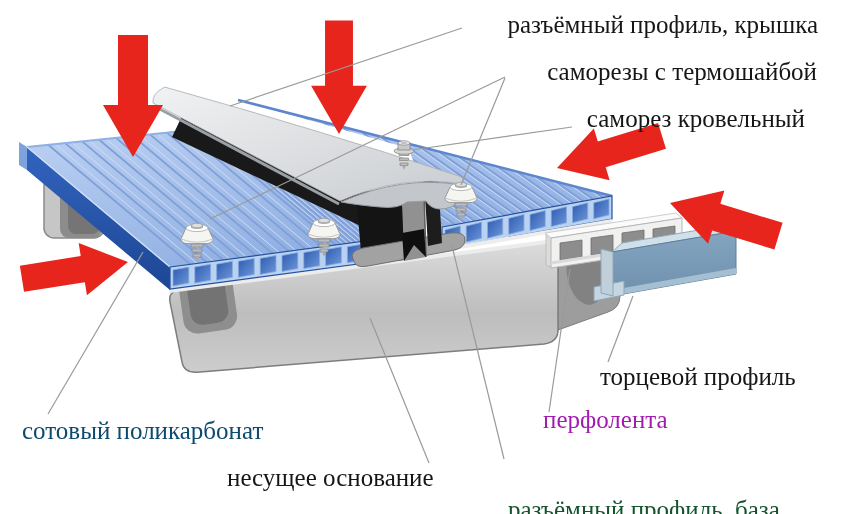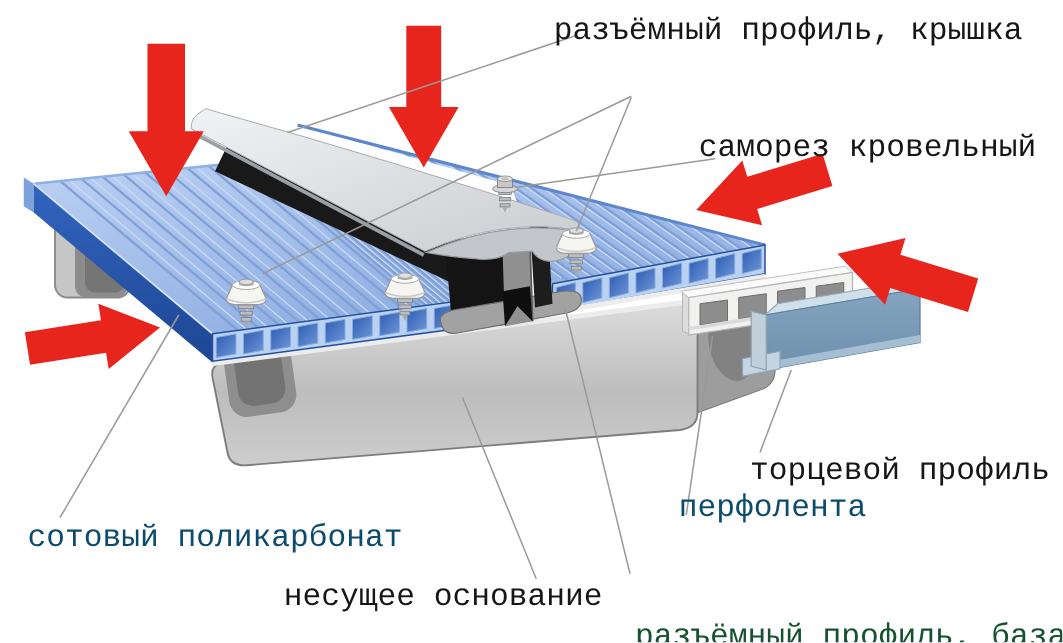--- a/index.html
+++ b/index.html
@@ -1,17 +1,17 @@
 <!DOCTYPE html>
 <html><head>
 <meta charset="utf-8">
 <style>
   html,body{margin:0;padding:0;background:#fff;}
   #stage{position:relative;width:850px;height:514px;background:#ffffff;overflow:hidden;
-         font-family:Liberation Mono, monospace;}
+         font-family:Liberation Serif, serif;}
   #art{position:absolute;left:0;top:0;}
   .label{position:absolute;font-size:25px;line-height:28px;color:#161616;white-space:nowrap;}
   .r{text-align:right;}
 </style>
 </head>
 <body>
 
 <div id="stage">
 <svg id="art" width="850" height="514" viewBox="0 0 850 514">
   <defs>
@@ -281,19 +281,20 @@
     <line x1="572" y1="127" x2="412" y2="150"></line>
     <line x1="143" y1="252" x2="48" y2="414"></line>
     <line x1="370" y1="318" x2="429" y2="463"></line>
     <line x1="452" y1="246" x2="504" y2="459"></line>
     <line x1="570" y1="269" x2="549" y2="412"></line>
     <line x1="633" y1="296" x2="608" y2="362"></line>
   </g>
 </svg>
 
 <div class="label r" style="right: 32px; top: 11px; color: rgb(22, 22, 22);">разъёмный профиль, крышка</div>
-<div class="label r" style="right: 21px; top: 105px; color: rgb(22, 22, 22);">саморез кровельный</div>
+<div class="label r" style="right: 33px; top: 58px; color: rgb(22, 22, 22);">саморезы с термошайбой</div>
+<div class="label r" style="right: 45px; top: 105px; color: rgb(22, 22, 22);">саморез кровельный</div>
 <div class="label" style="left: 22px; top: 417px; color: #0c4a6e;">сотовый поликарбонат</div>
 <div class="label" style="left: 207px; top: 464px; color: rgb(22, 22, 22); margin-left: 20px;">несущее основание</div>
 <div class="label" style="left: 600px; top: 363px; color: rgb(22, 22, 22); text-align: center;">торцевой профиль</div>
-<div class="label" style="left: 543px; top: 393px; color: #0c4a6e;">перфолента</div>
+<div class="label" style="left: 543px; top: 406px; color: #a21caf;">перфолента</div>
 <div class="label" style="left: 508px; top: 460px; color: #14532d; margin-top: 36px;">разъёмный профиль, база</div>
 </div>
 
 </body></html>

